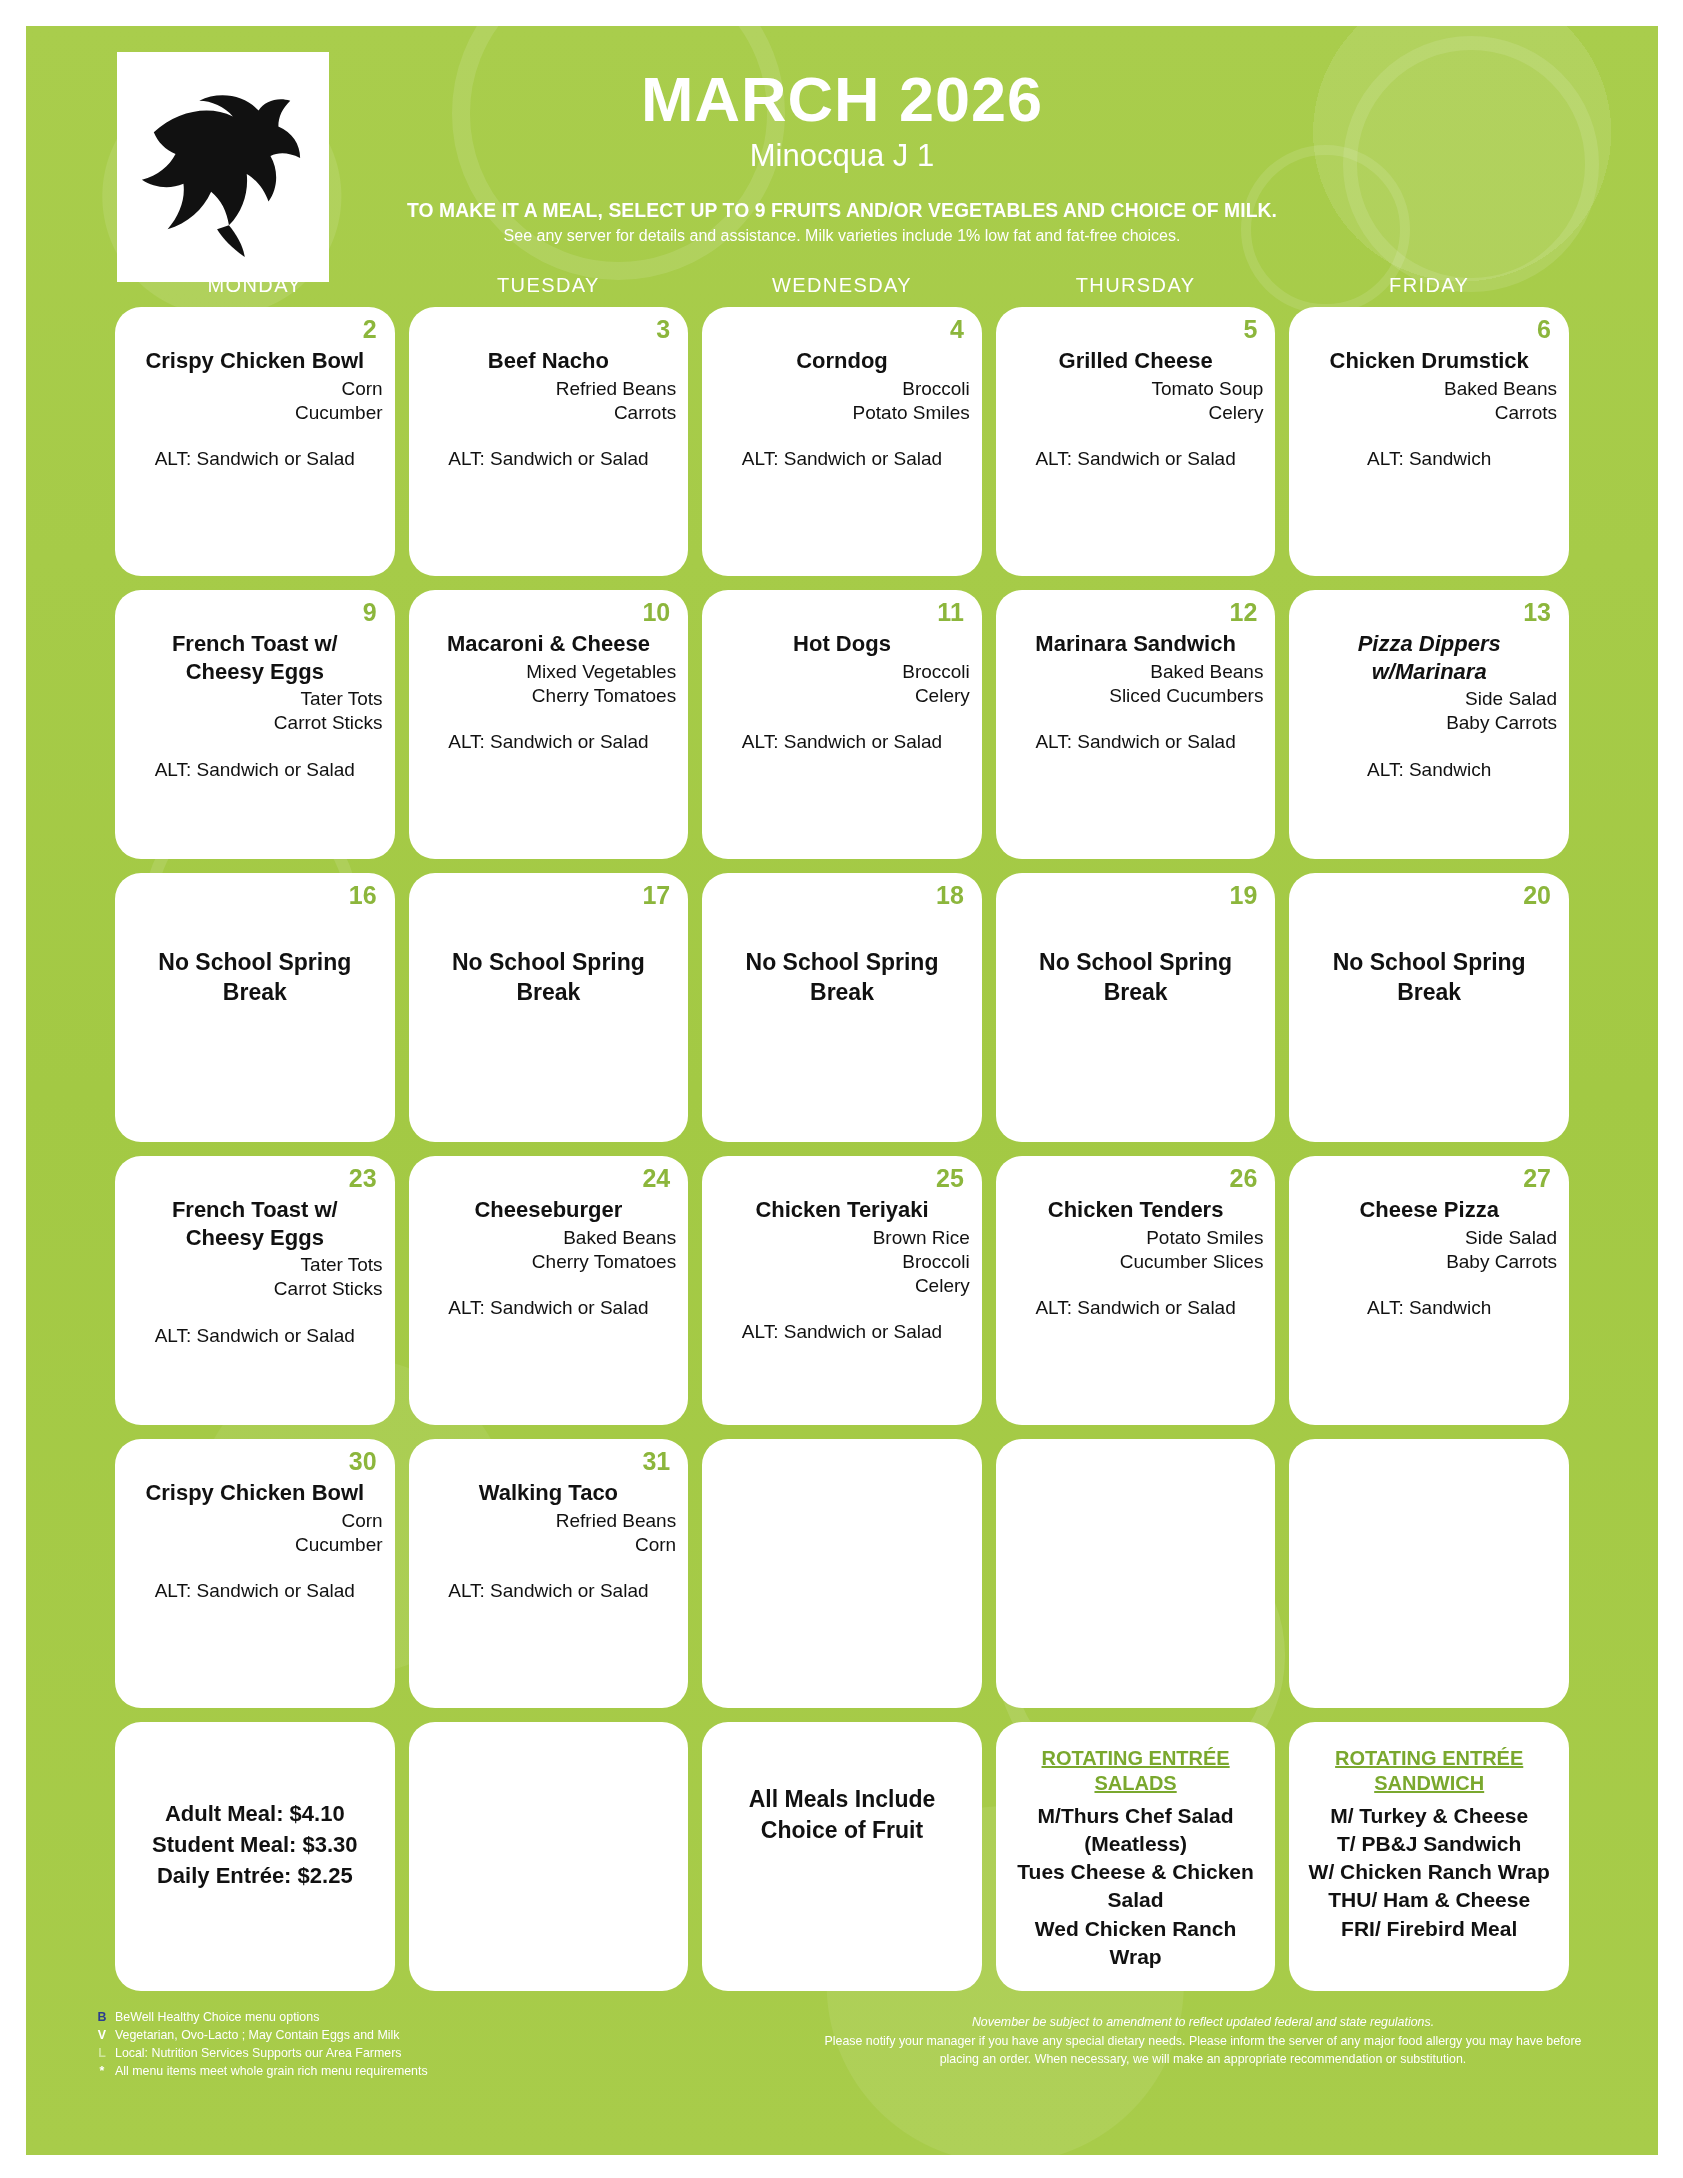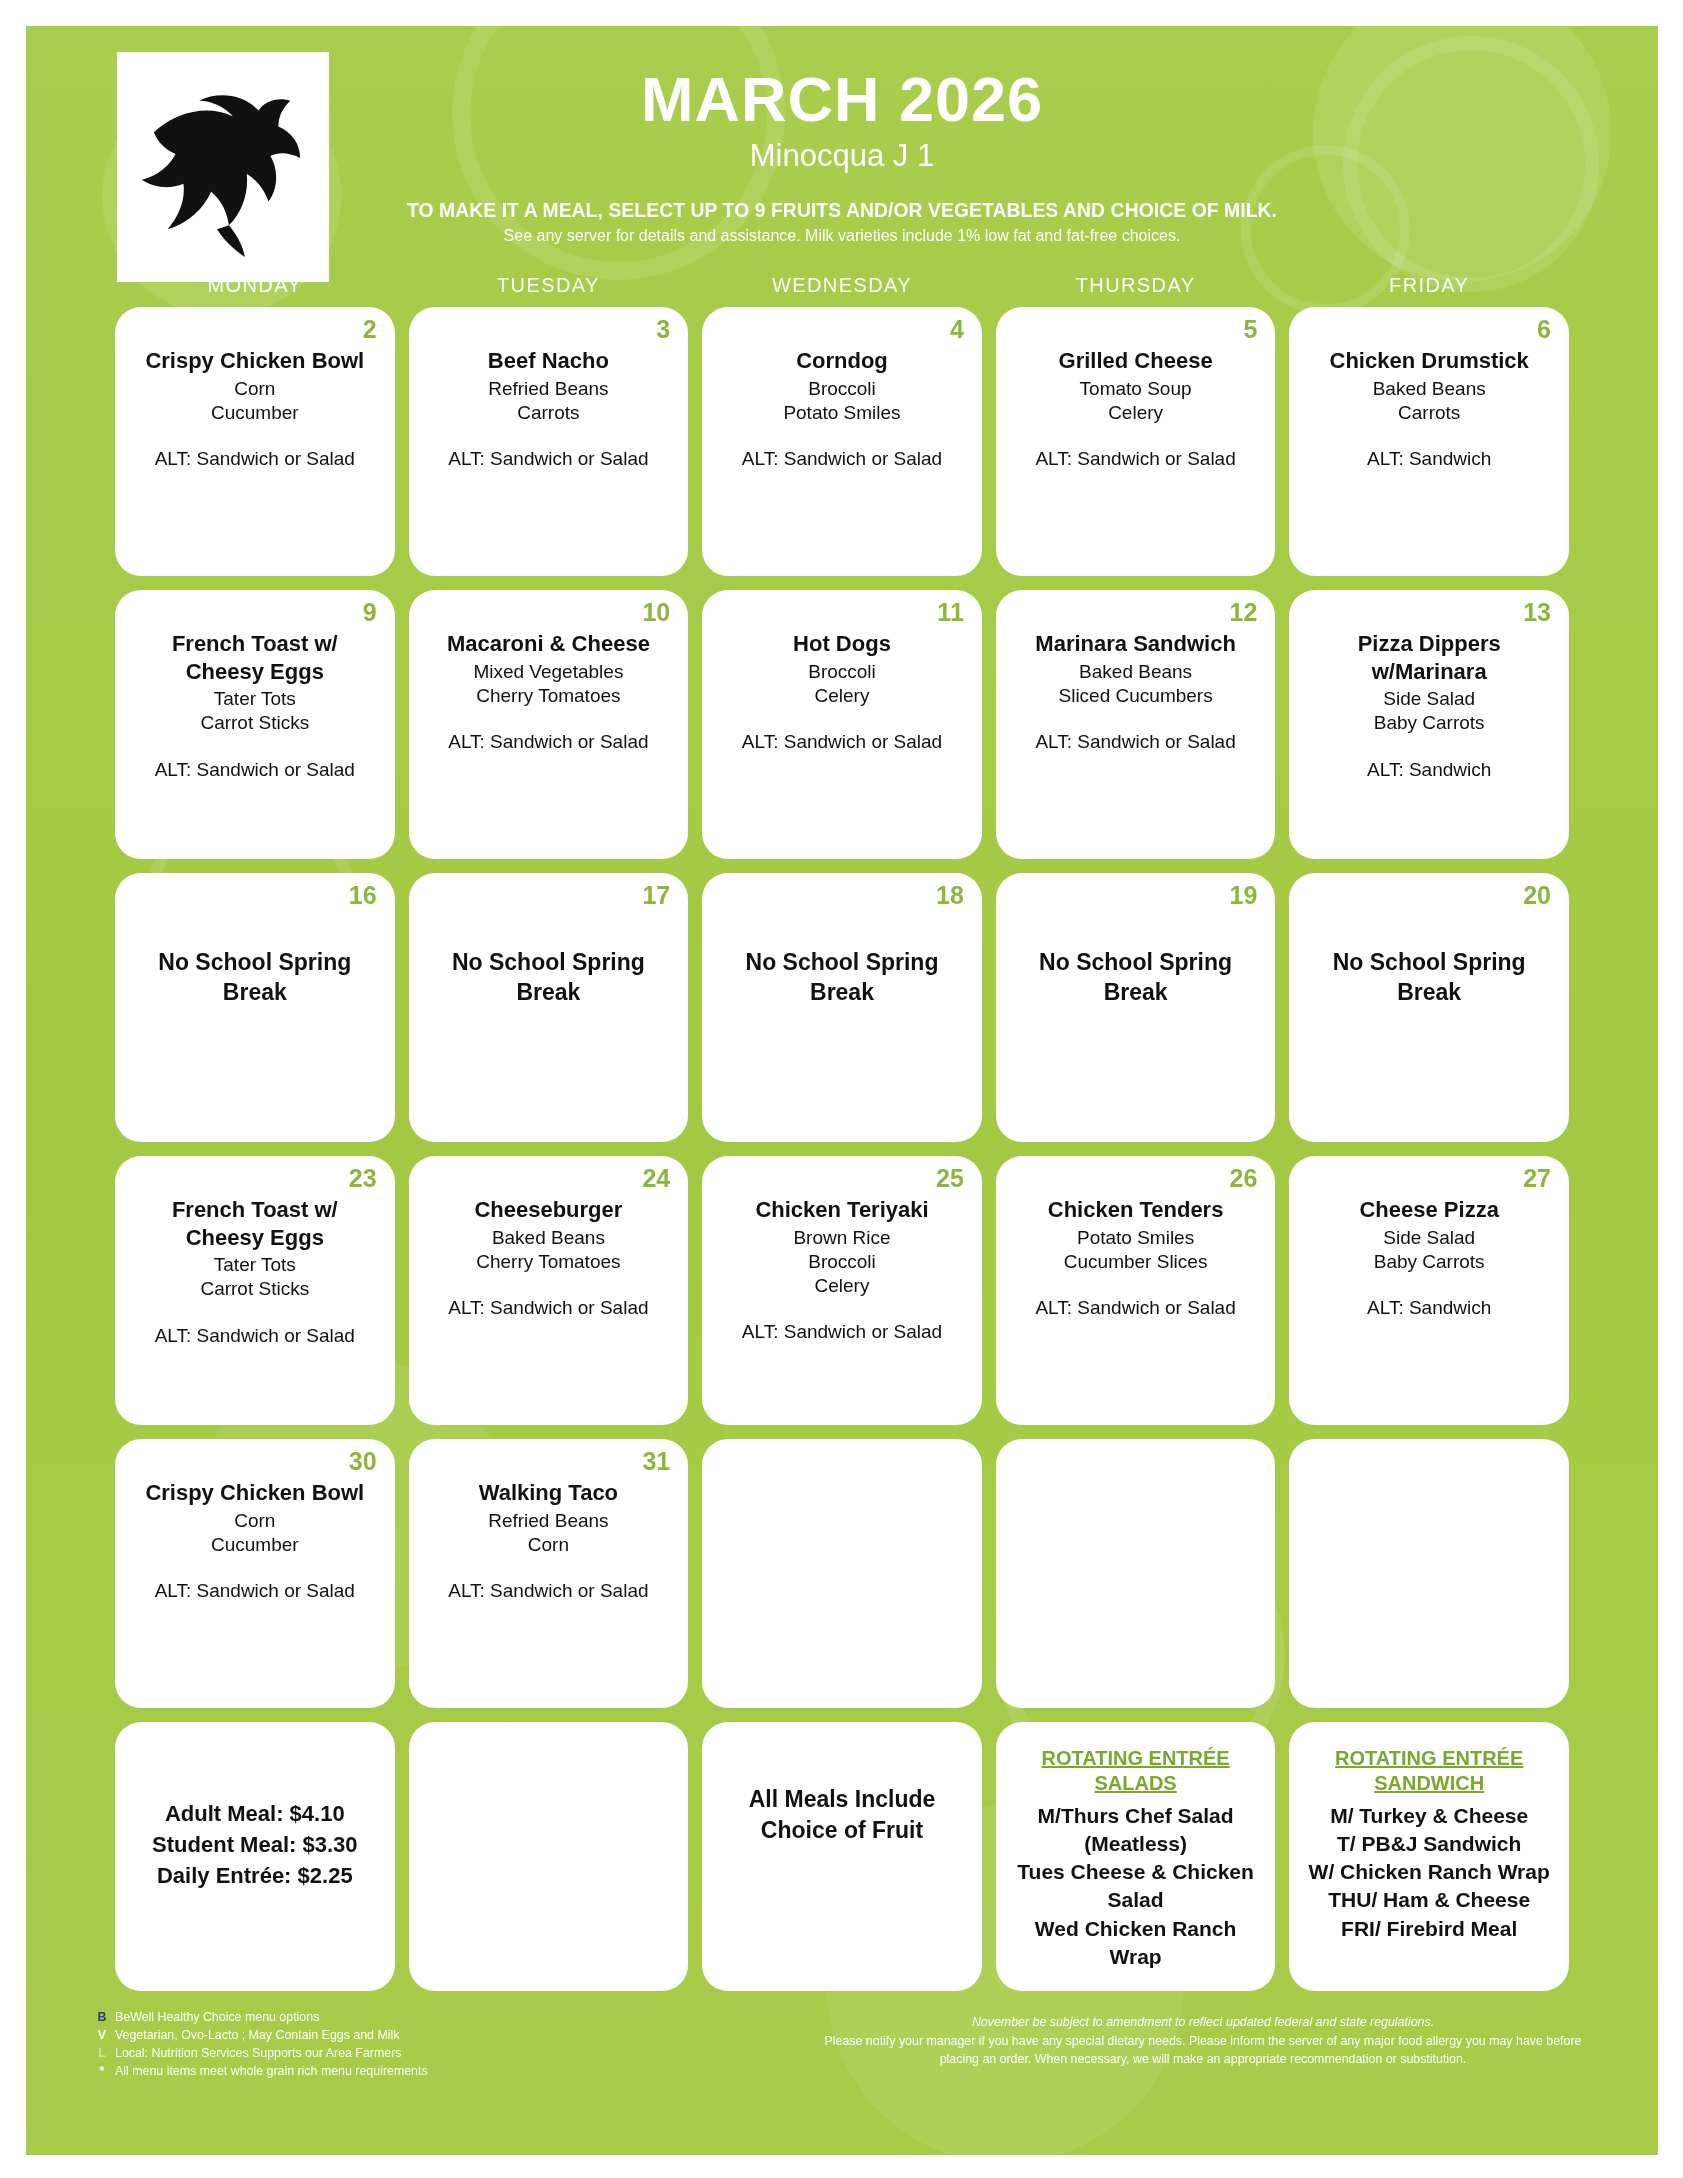--- a/index.html
+++ b/index.html
@@ -142,20 +142,21 @@
     color: #111111;
     line-height: 1.25;
     margin-top: 26px;
     padding: 0 6px;
   }
   .cell .sides {
     font-size: 19px;
     color: #111111;
     line-height: 1.28;
     margin-top: 2px;
+    text-align: right;
   }
   .alt {
     font-size: 19px;
     color: #111111;
     line-height: 1.28;
     margin-top: 22px;
   }
   .noschool {
     font-size: 23px;
     font-weight: bold;
@@ -336,21 +337,21 @@
       </div>
       <div class="cell">
         <div class="daynum">12</div>
         <div class="entree" style="white-space: pre-line;">Marinara Sandwich</div>
         <div class="sides" style="white-space: pre-line;">Baked Beans
 Sliced Cucumbers</div>
         <div class="alt" style="white-space: pre-line;">ALT: Sandwich or Salad</div>
       </div>
       <div class="cell">
         <div class="daynum">13</div>
-        <div class="entree" style="white-space: pre-line;">Pizza Dippers w/Marinara</div>
+        <div class="entree" style="white-space: pre-line; font-style: italic;">Pizza Dippers w/Marinara</div>
         <div class="sides" style="white-space: pre-line;">Side Salad
 Baby Carrots</div>
         <div class="alt" style="white-space: pre-line;">ALT: Sandwich</div>
       </div>
 
       <div class="cell">
         <div class="daynum">16</div>
         <div class="noschool" style="white-space: pre-line;">No School Spring Break</div>
       </div>
       <div class="cell">

